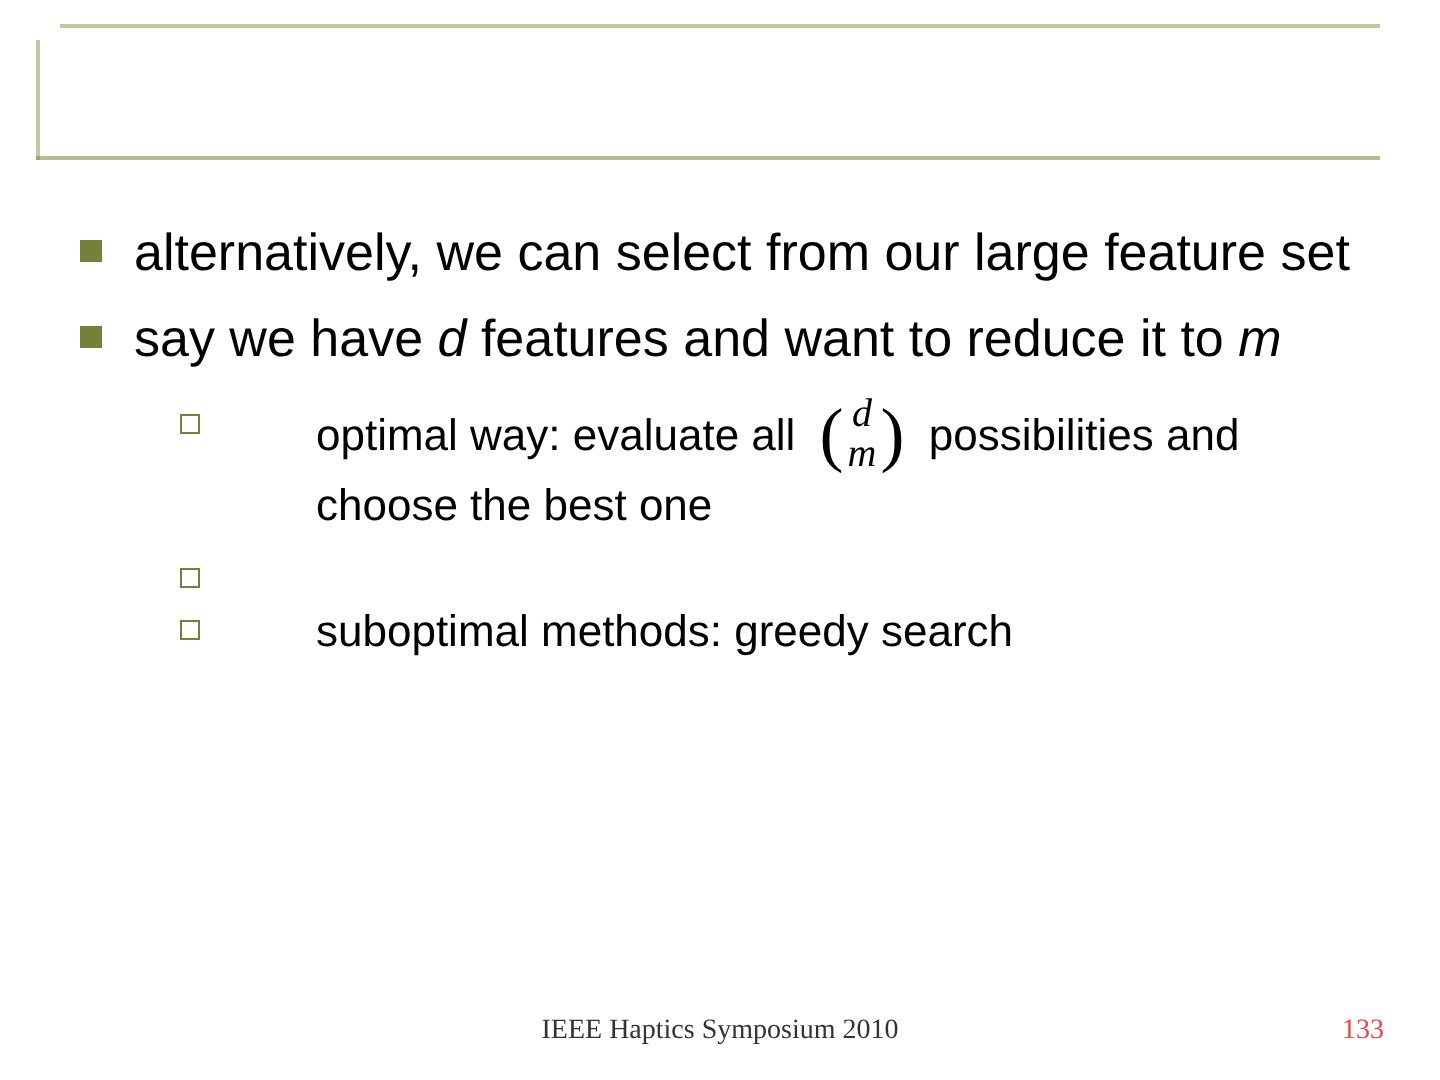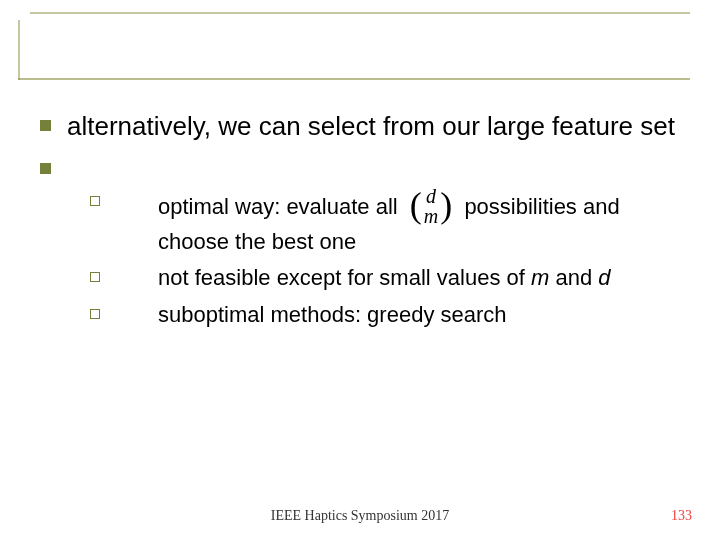--- a/index.html
+++ b/index.html
@@ -146,20 +146,23 @@
 
   <div class="body">
 
     <div class="l1">
       <div class="bullet-sq"></div>
       <div class="text">alternatively, we can select from our large feature set</div>
     </div>
 
     <div class="l1">
       <div class="bullet-sq"></div>
+      <div class="text">
+        <span>say we have </span><i>d</i><span> features and want to reduce it to </span><i>m</i>
+      </div>
     </div>
 
     <div class="l2-wrap">
 
       <div class="l2">
         <div class="bullet-open"></div>
         <div class="text">
           <span>optimal way: evaluate all </span>
           <span class="binom">
             <span class="paren">(</span>
@@ -168,28 +171,25 @@
               <span>m</span>
             </span>
             <span class="paren">)</span>
           </span>
           <span> possibilities and choose the best one</span>
         </div>
       </div>
 
       <div class="l2">
         <div class="bullet-open"></div>
-        <div class="text">
-          <span>not feasible except for small values of </span><i>m</i><span> and </span><i>d</i>
-        </div>
       </div>
 
       <div class="l2">
         <div class="bullet-open"></div>
         <div class="text">suboptimal methods: greedy search</div>
       </div>
 
     </div>
   </div>
 
-  <div class="footer">IEEE Haptics Symposium 2017</div>
+  <div class="footer">IEEE Haptics Symposium 2010</div>
   <div class="pagenum">133</div>
 </div>
 
 </body></html>

